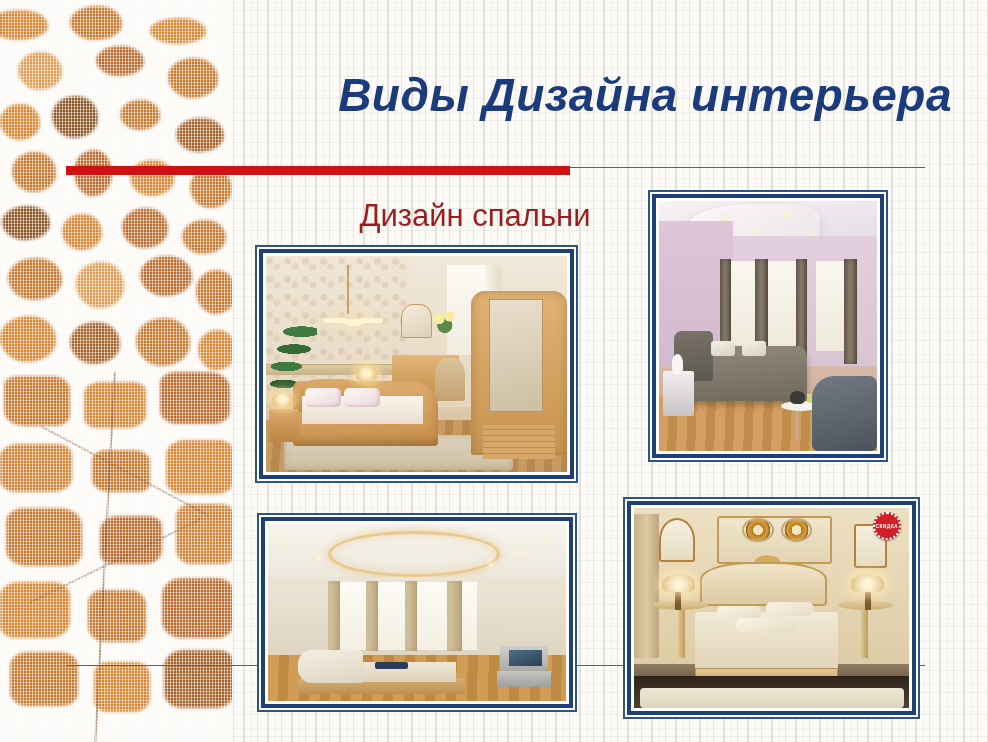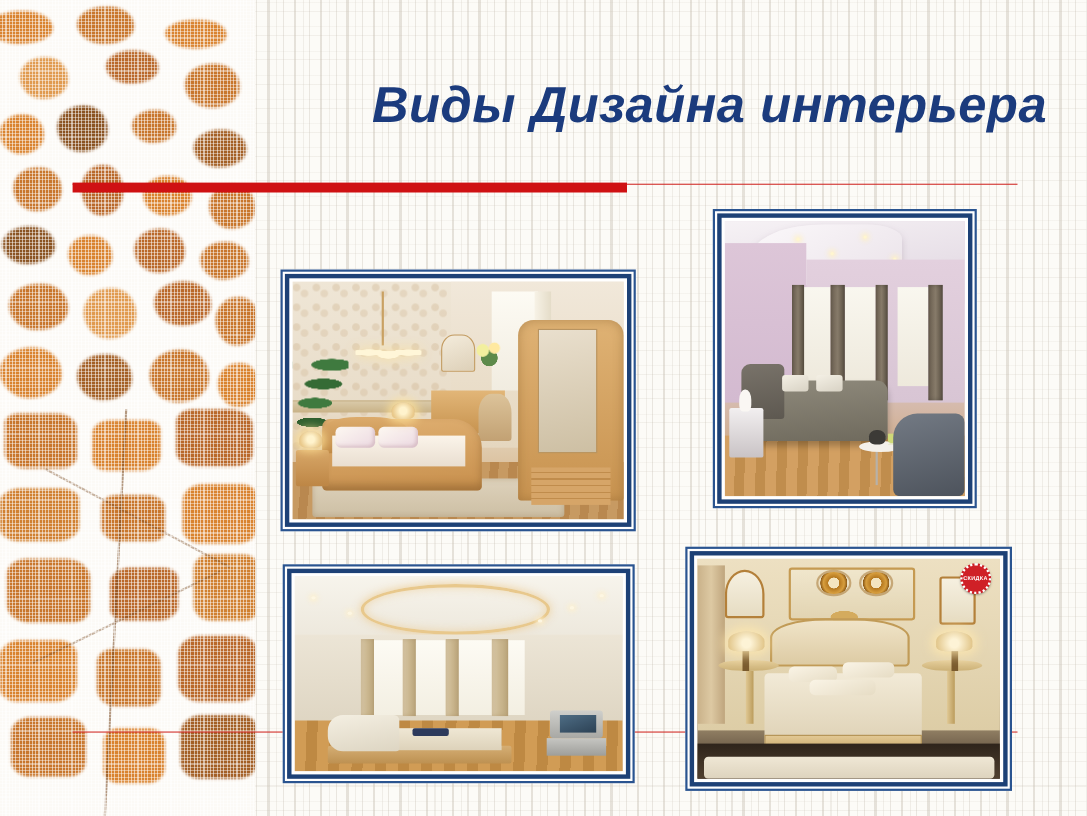--- a/index.html
+++ b/index.html
@@ -410,20 +410,21 @@
     </div>
     <div class="weave"></div>
   </div>
 
   <div class="rule-thick" style="left:66px; top:166px; width:504px; height:9px;"></div>
   <div class="rule-thin" style="left:66px; top:167px; width:859px;"></div>
 
   <div class="rule-thin" style="left:66px; top:665px; width:859px; z-index:28;"></div>
 
   <div class="slide-title">Виды Дизайна интерьера</div>
+  <div class="slide-subtitle">Дизайн спальни</div>
 
   <div class="photo-frame" style="left:255px; top:245px; width:323px; height:238px;">
     <div class="inner">
       <div class="photo p1">
         <div class="wall-l"></div>
           <div class="wall-r"></div>
         <div class="dado"></div>
         <div class="window"></div>
           <div class="curt"></div>
         <div class="plant"></div>

